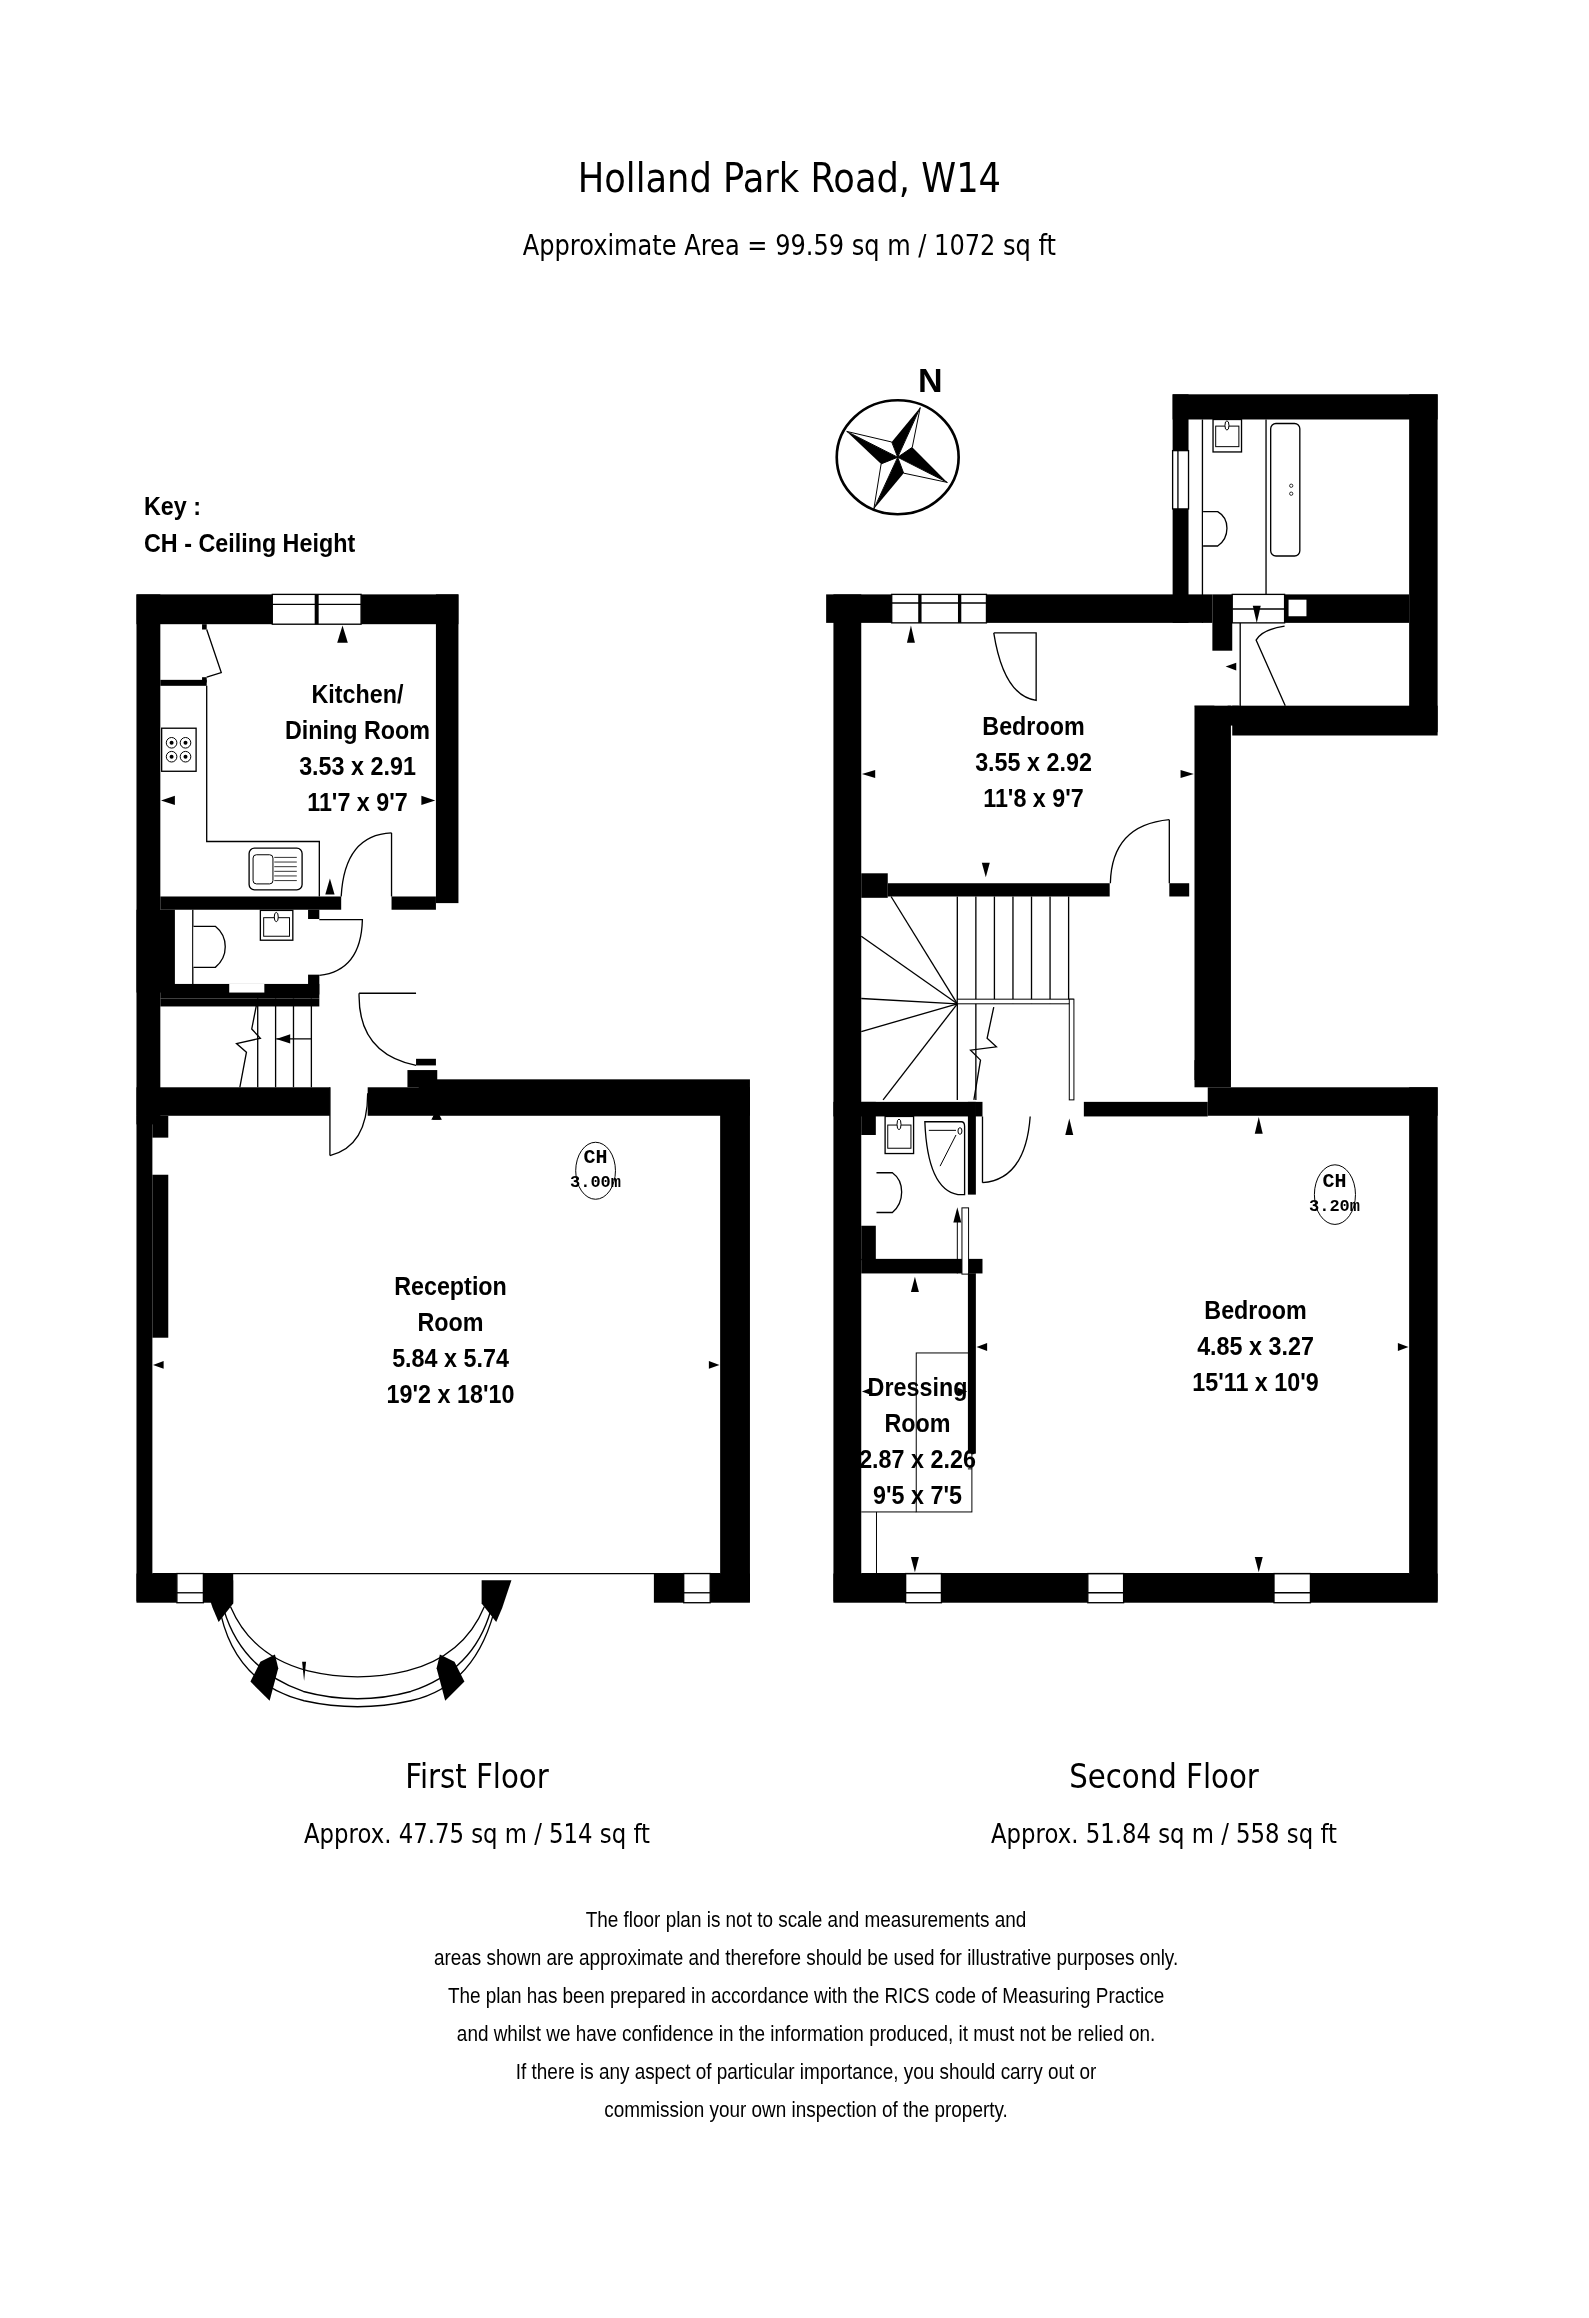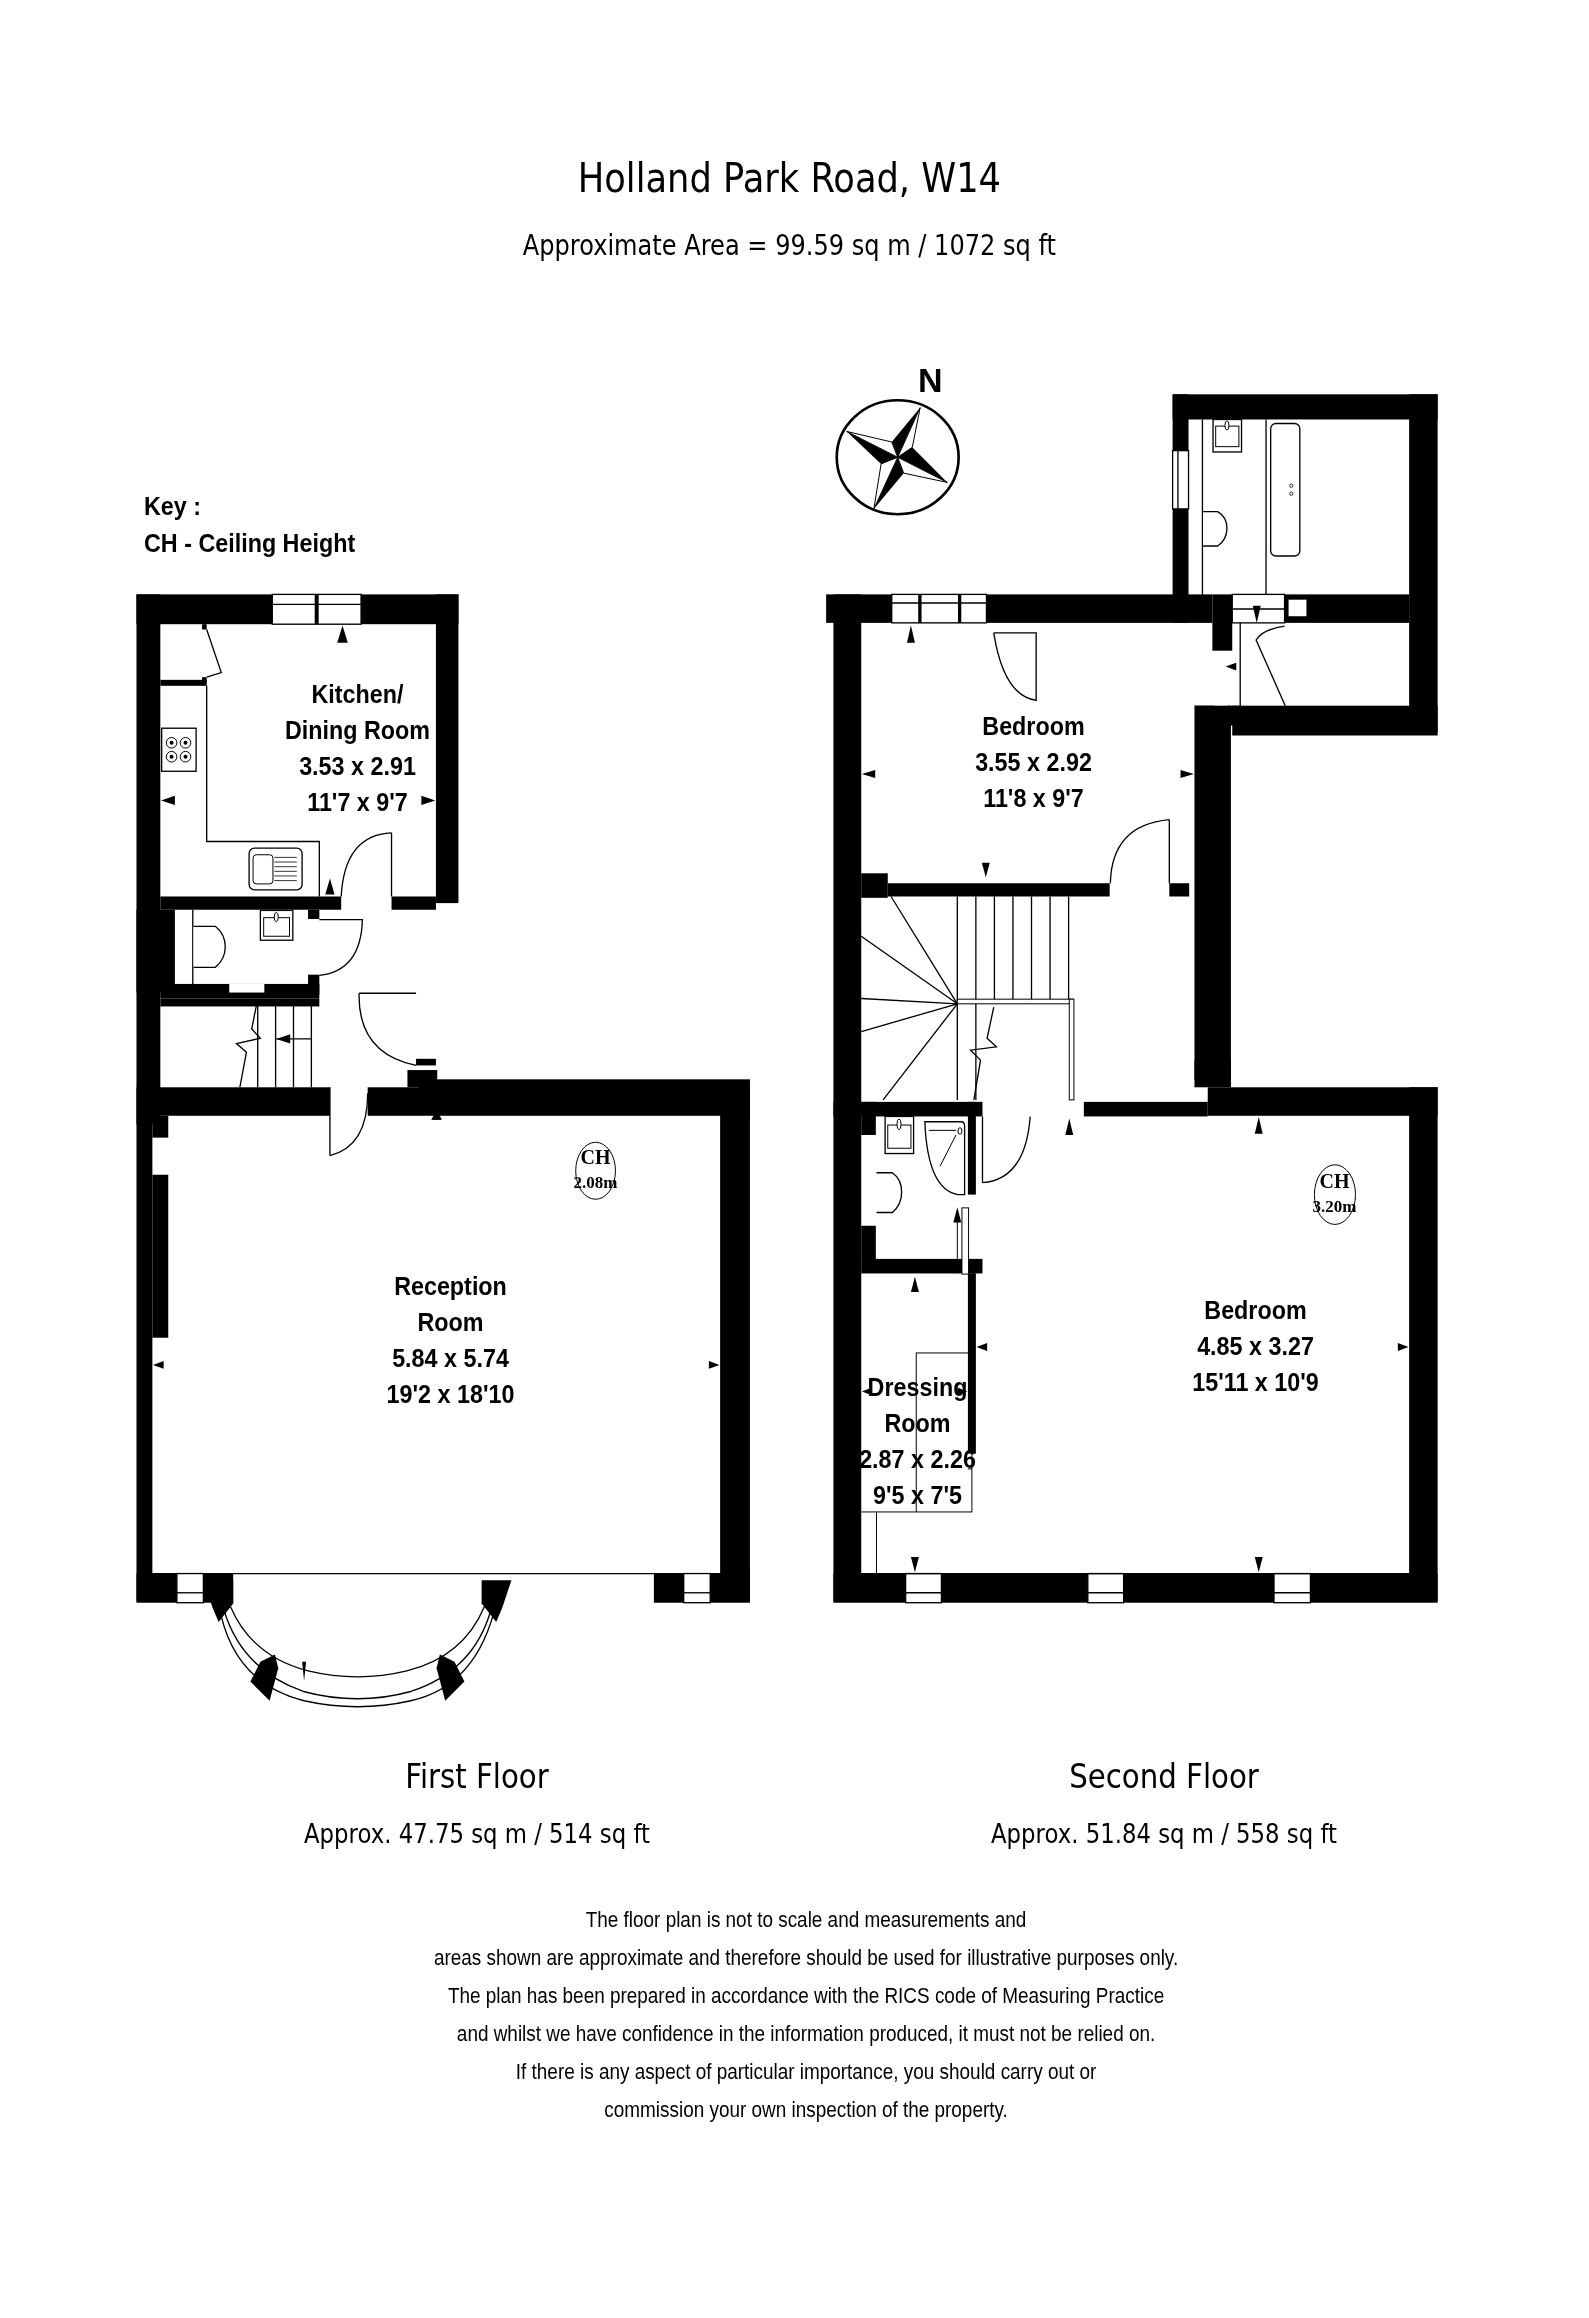--- a/index.html
+++ b/index.html
@@ -6,21 +6,21 @@
   body { width: 1590px; height: 2319px; position: relative; overflow: hidden; font-family: "Liberation Sans", sans-serif; color: #000; }
   .abs { position: absolute; }
   .title { left: 0; width: 1590px; top: 154px; text-align: center; font-family: "DejaVu Sans", sans-serif; font-size: 41px; font-weight: normal; transform: scaleX(0.86); transform-origin: 755px 0; }
   .subtitle { left: 0; width: 1590px; top: 229px; text-align: center; font-family: "DejaVu Sans", sans-serif; font-size: 28px; transform: scaleX(0.86); transform-origin: 755px 0; }
   .key { left: 144px; top: 488px; font-family: "Liberation Sans", sans-serif; font-weight: bold; font-size: 26.5px; line-height: 37px; transform: scaleX(0.88); transform-origin: 0 0; }
   .floor-title { font-family: "DejaVu Sans", sans-serif; font-size: 34px; text-align: center; width: 596px; transform: scaleX(0.86); }
   .floor-area { font-family: "DejaVu Sans", sans-serif; font-size: 26.5px; text-align: center; width: 596px; transform: scaleX(0.86); }
   .disclaimer { left: 0; width: 1590px; top: 1901px; text-align: center; font-family: "Liberation Sans", sans-serif; font-size: 22px; line-height: 38px; transform: scaleX(0.86); transform-origin: 874px 0; }
   .disclaimer div { white-space: nowrap; }
   .lbl { font-family: "Liberation Sans", sans-serif; font-weight: bold; font-size: 26.5px; text-align: center; line-height: 36px; white-space: nowrap; transform: scaleX(0.88); }
-  .ch { font-family: Liberation Serif, serif; font-weight: bold; text-align: center; line-height: 25px; }
+  .ch { font-family: Liberation Mono, monospace; font-weight: bold; text-align: center; line-height: 25px; }
   .ch .a { font-size: 20px; }
   .ch .b { font-size: 17px; }
 </style>
 </head>
 <body>
 
 <div class="abs title">Holland Park Road, W14</div>
 <div class="abs subtitle">Approximate Area =  99.59 sq m / 1072 sq ft</div>
 
 <div class="abs key">
@@ -307,21 +307,21 @@
   <div>11'7 x 9'7</div>
 </div>
 <div class="abs lbl" style="left:338px;top:1268px;width:225px;">
   <div>Reception</div>
   <div>Room</div>
   <div>5.84 x 5.74</div>
   <div>19'2 x 18'10</div>
 </div>
 <div class="abs ch" style="left:569px;top:1145px;width:53px;">
   <div class="a">CH</div>
-  <div class="b">2.08m</div>
+  <div class="b">3.00m</div>
 </div>
 
 <div class="abs lbl" style="left:921px;top:708px;width:225px;">
   <div>Bedroom</div>
   <div>3.55 x 2.92</div>
   <div>11'8 x 9'7</div>
 </div>
 <div class="abs lbl" style="left:1143px;top:1292px;width:225px;">
   <div>Bedroom</div>
   <div>4.85 x 3.27</div>

